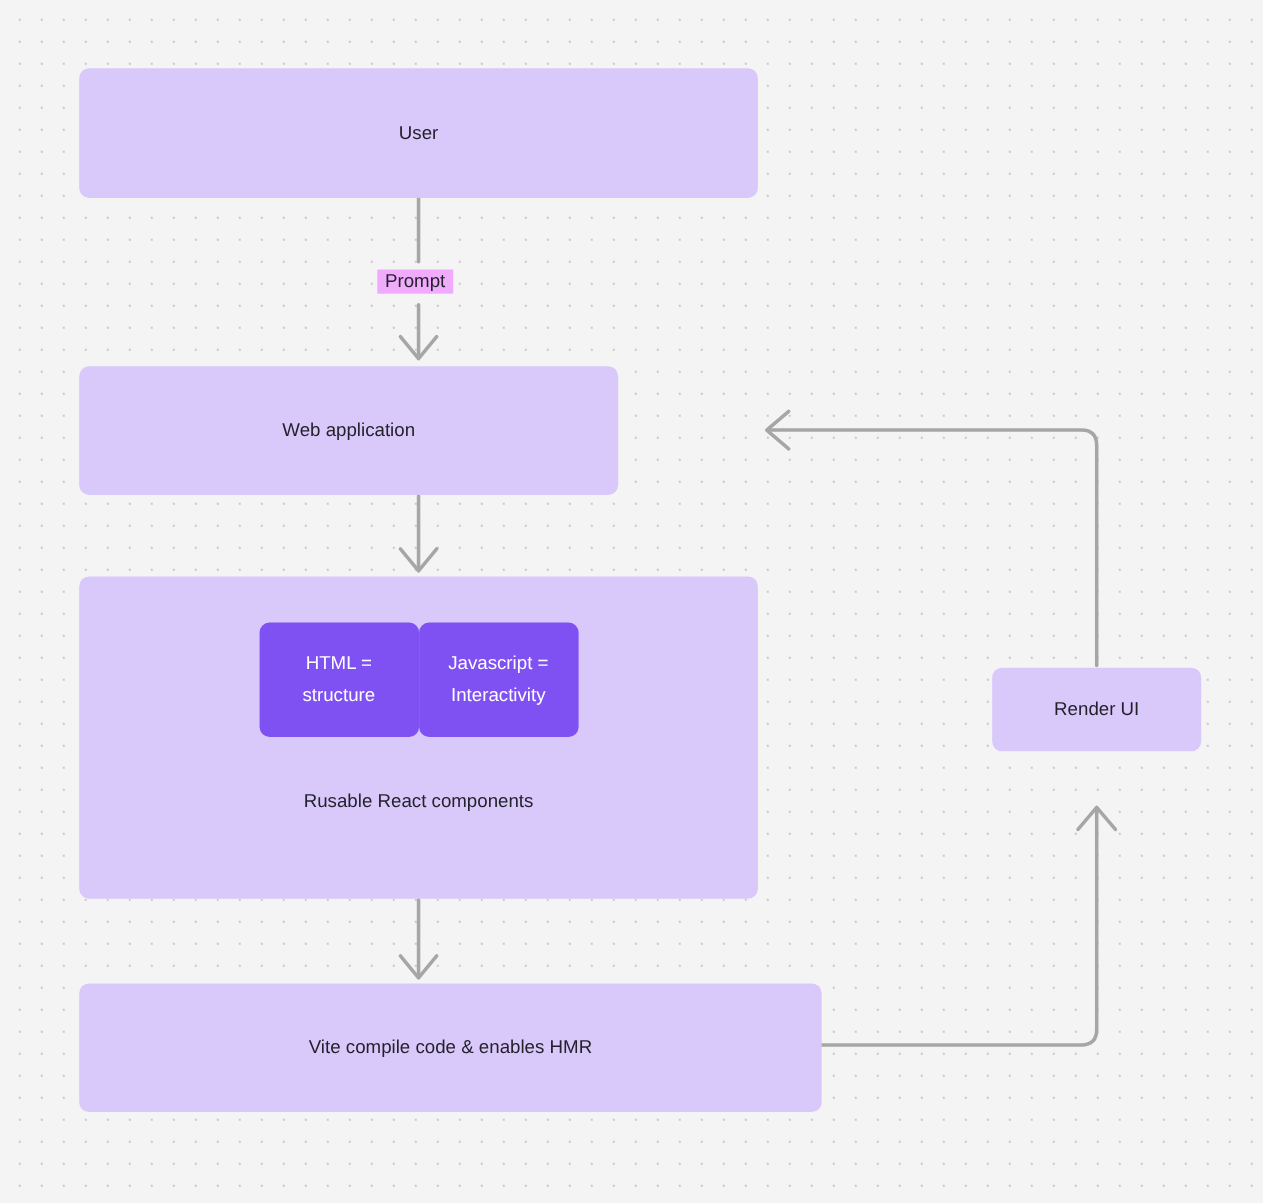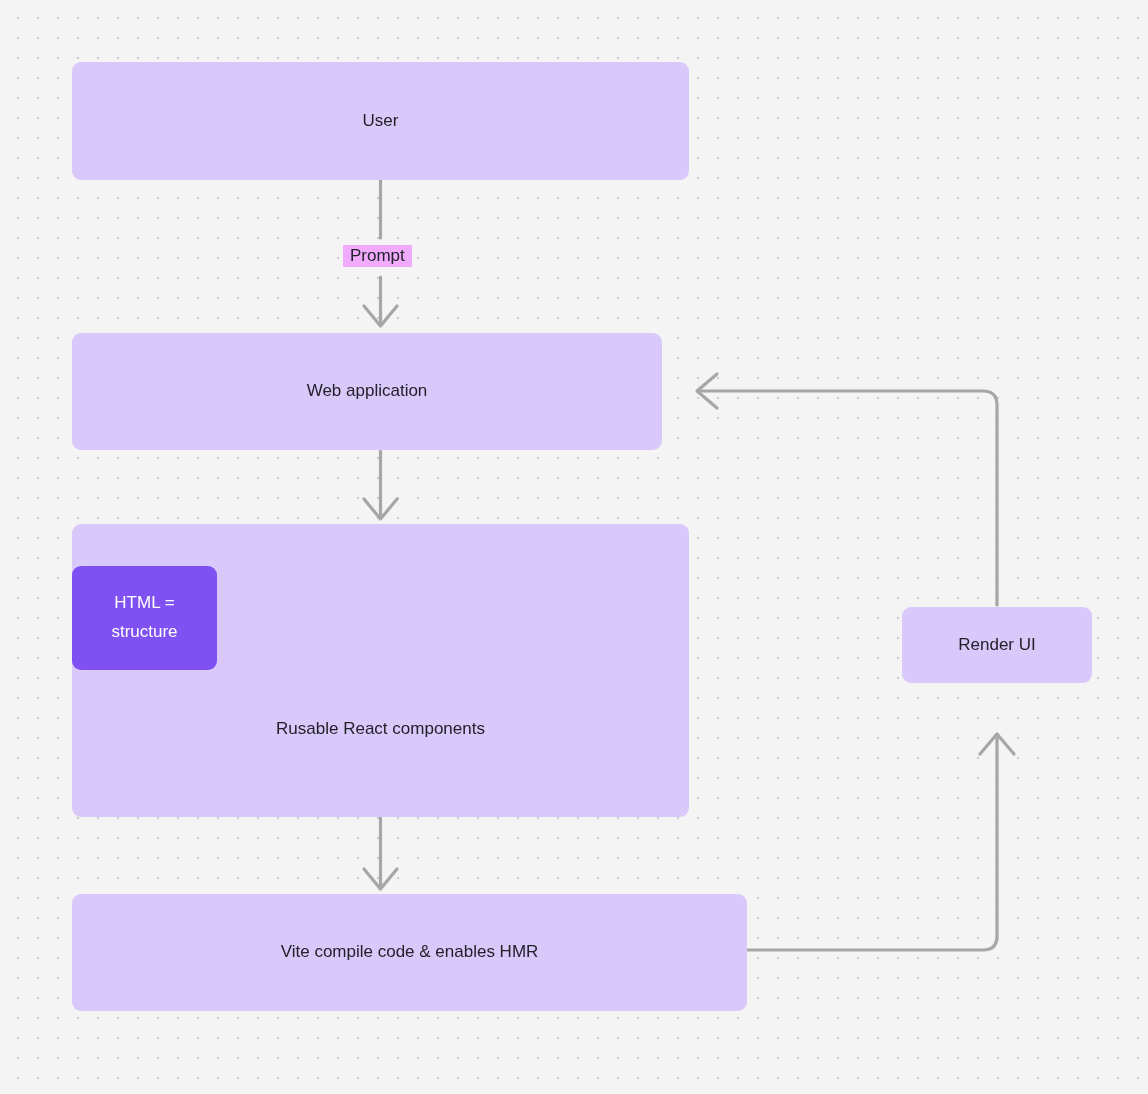--- a/index.html
+++ b/index.html
@@ -51,35 +51,35 @@
     line-height: 1.35;
     text-align: center;
   }
 
   .node-label {
     display: block;
     white-space: nowrap;
   }
 
   #node-user      { left: 72px;  top: 62px;  width: 617px; height: 118px; }
-  #node-webapp    { left: 72px;  top: 333px; width: 590px; height: 117px; }
+  #node-webapp    { left: 72px;  top: 333px; width: 490px; height: 117px; }
   #node-components{ left: 72px;  top: 524px; width: 617px; height: 293px;
                     justify-content: flex-start; padding-top: 42px; }
   #node-vite      { left: 72px;  top: 894px; width: 675px; height: 117px; }
   #node-render    { left: 902px; top: 607px; width: 190px; height: 76px; }
 
   
   .subnode-row {
     position: absolute;
     left: 0;
     top: 42px;
     width: 100%;
     height: 104px;
     display: flex;
-    justify-content: flex-start;
+    justify-content: center;
   }
 
   .subnode {
     background: #7f50f2;
     border-radius: 9px;
     color: #ffffff;
     font-size: 17px;
     line-height: 1.7;
     display: flex;
     align-items: center;
@@ -158,20 +158,26 @@
   </div>
 
   <div class="node" id="node-components">
     <div class="subnode-row">
       <div class="subnode">
         <span class="subnode-label">
           <span>HTML =</span><br>
           <span>structure</span>
         </span>
       </div>
+      <div class="subnode">
+        <span class="subnode-label">
+          <span>Javascript =</span><br>
+          <span>Interactivity</span>
+        </span>
+      </div>
     </div>
     <div class="container-caption">Rusable React components</div>
   </div>
 
   <div class="node" id="node-vite">
     <span class="node-label">Vite compile code &amp; enables HMR</span>
   </div>
 
   <div class="node" id="node-render">
     <span class="node-label">Render UI</span>

